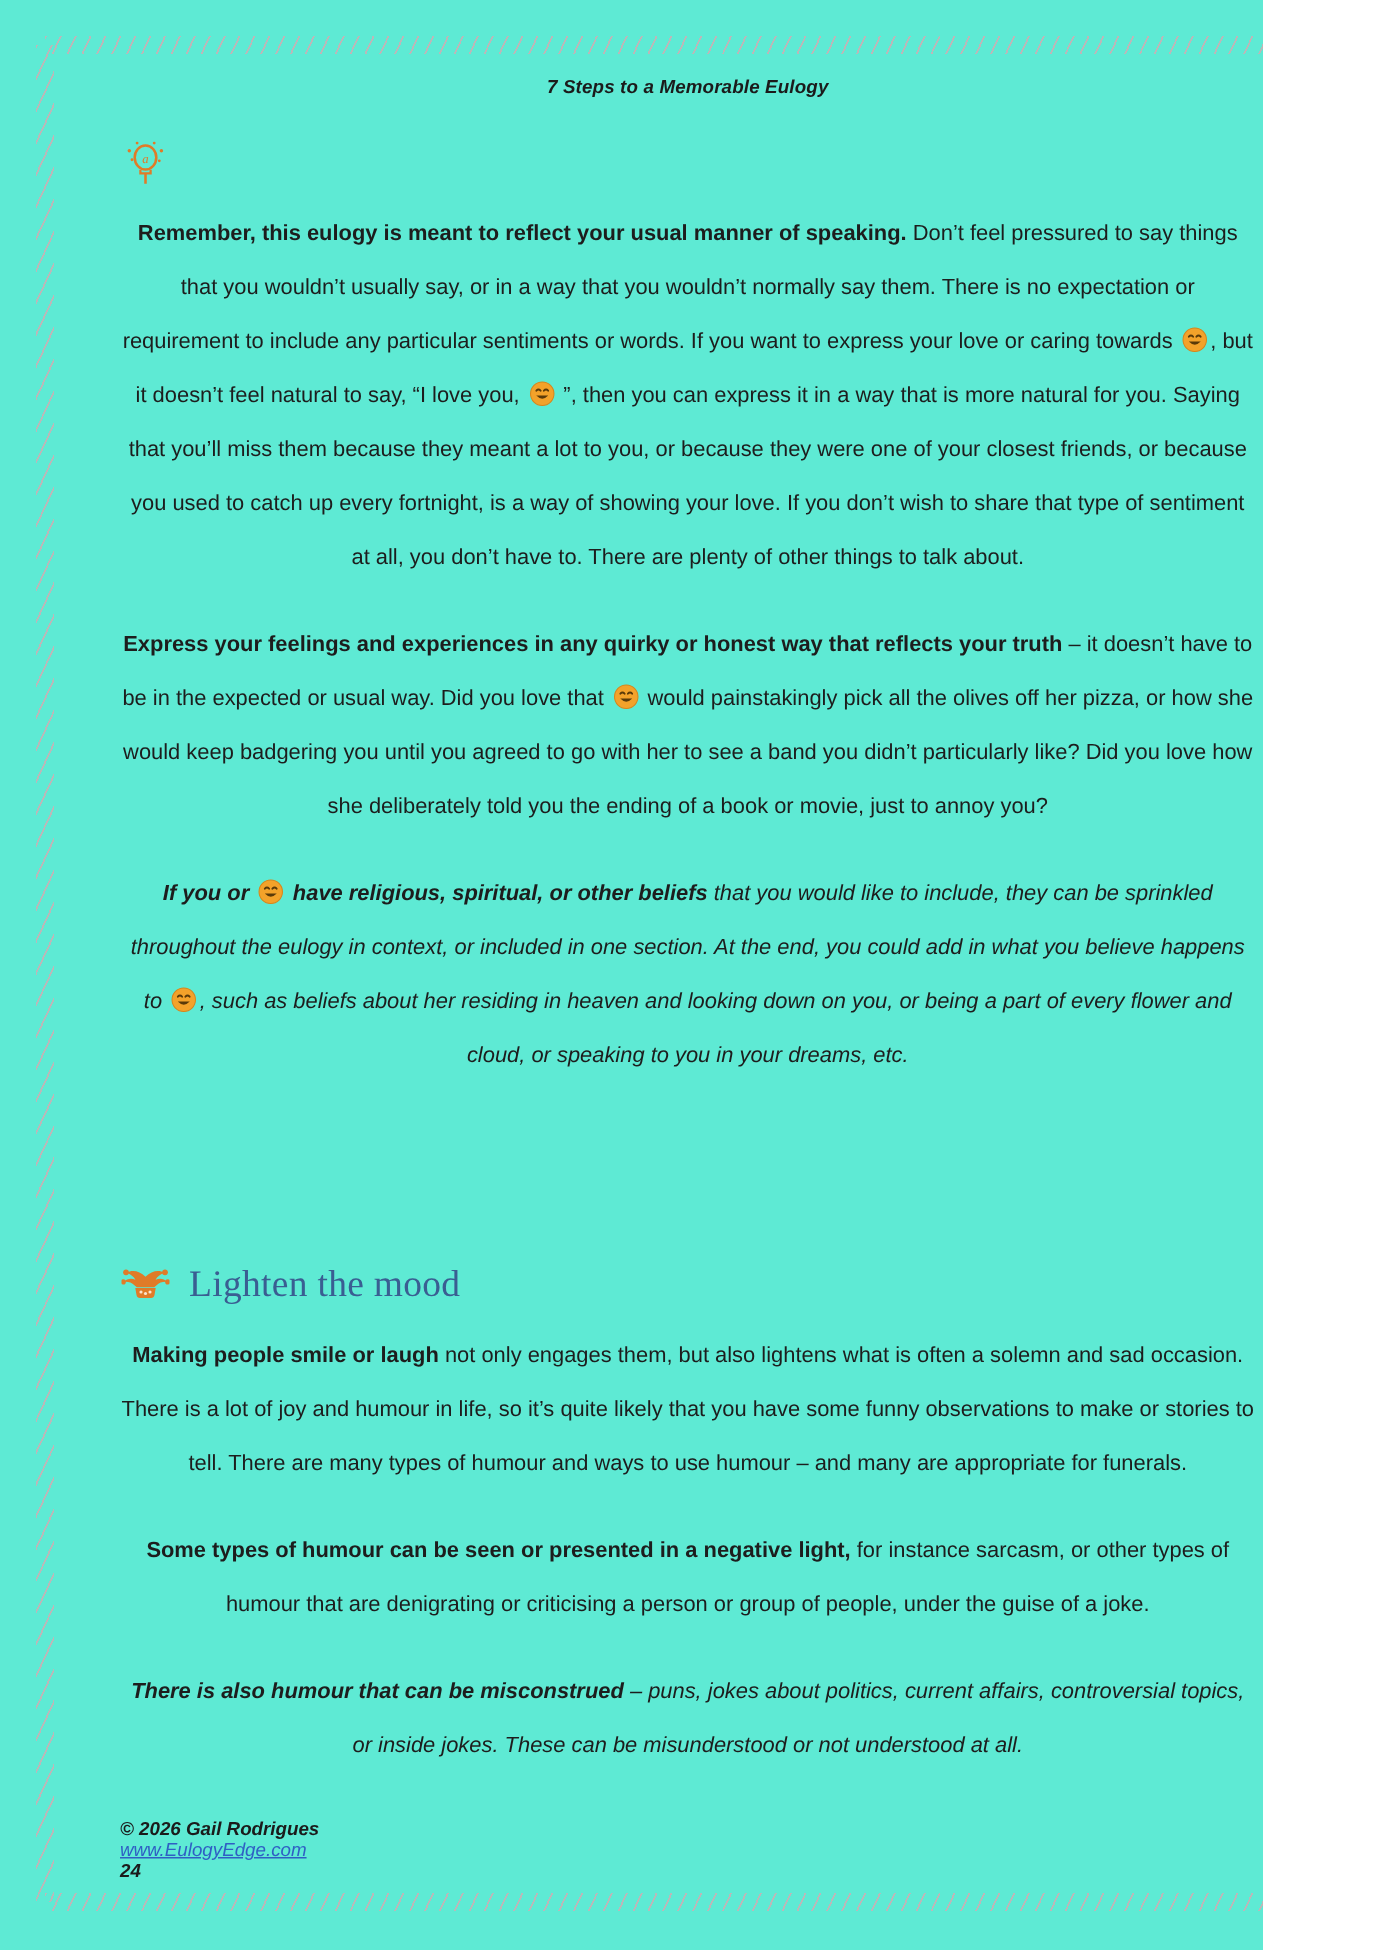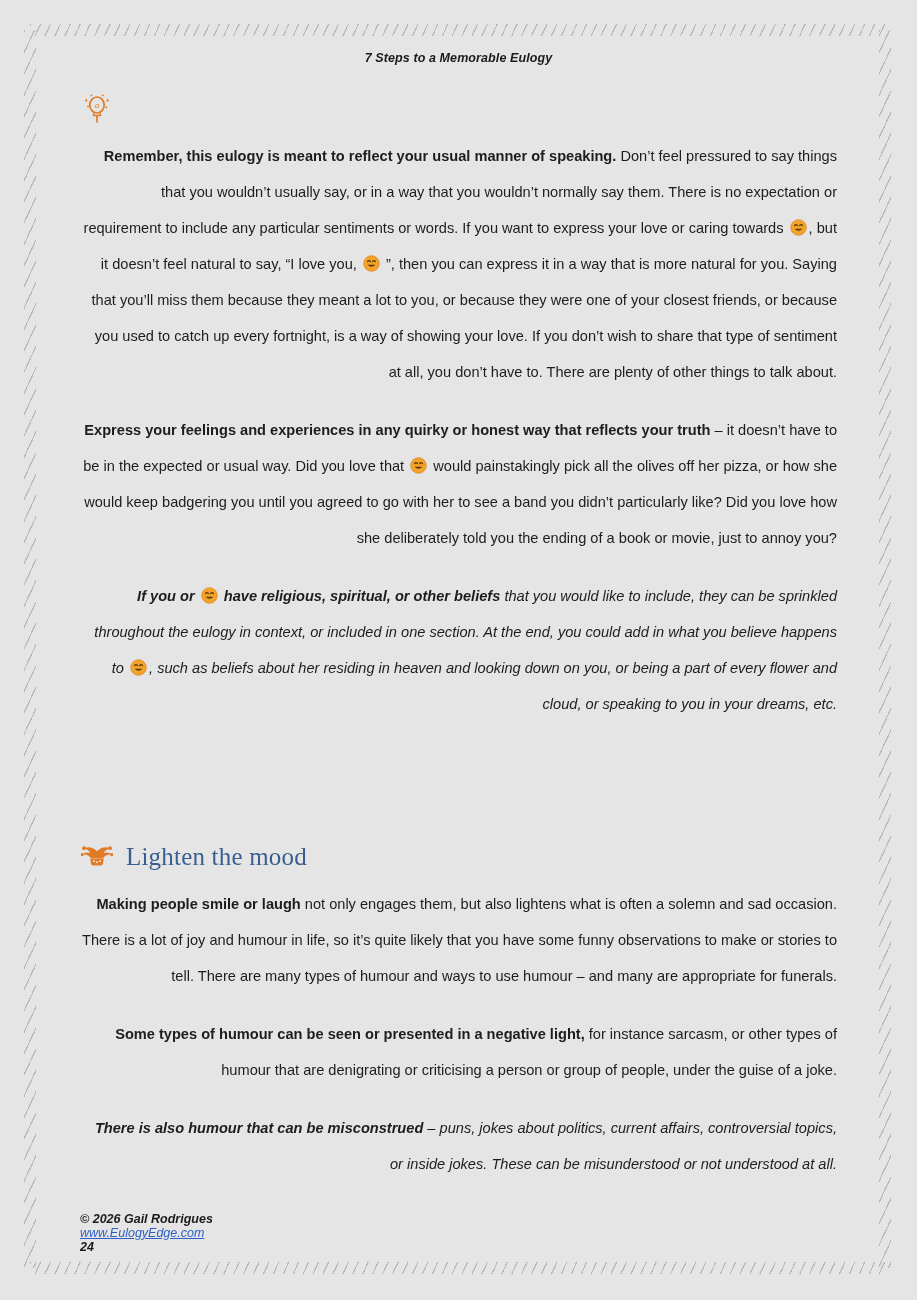--- a/index.html
+++ b/index.html
@@ -2,23 +2,23 @@
 <html><head>
 <meta charset="utf-8">
 <style>
   html, body {
     margin: 0;
     padding: 0;
     background: #ffffff;
   }
   .page {
     position: relative;
-    width: 917px;
+    width: 842px;
     height: 1300px;
-    background: #e5e5e5;
+    background: #5eead4;
     overflow: hidden;
     font-family: "Liberation Sans", sans-serif;
   }
 
   
   .border-frame {
     position: absolute;
     left: 30px;
     top: 30px;
     width: 855px;
@@ -98,21 +98,21 @@
     color: #3a5e92;
     letter-spacing: 0.2px;
     white-space: nowrap;
   }
 
   p.body {
     margin: 0 0 22px 0;
     font-size: 14.6px;
     line-height: 36px;
     color: #1d1d1d;
-    text-align: right;
+    text-align: center;
   }
   p.body:last-child { margin-bottom: 0; font-style: italic; }
   .b { font-weight: bold; }
 
   
   .emoji {
     display: inline-block;
     width: 17px;
     height: 17px;
     vertical-align: -3px;

